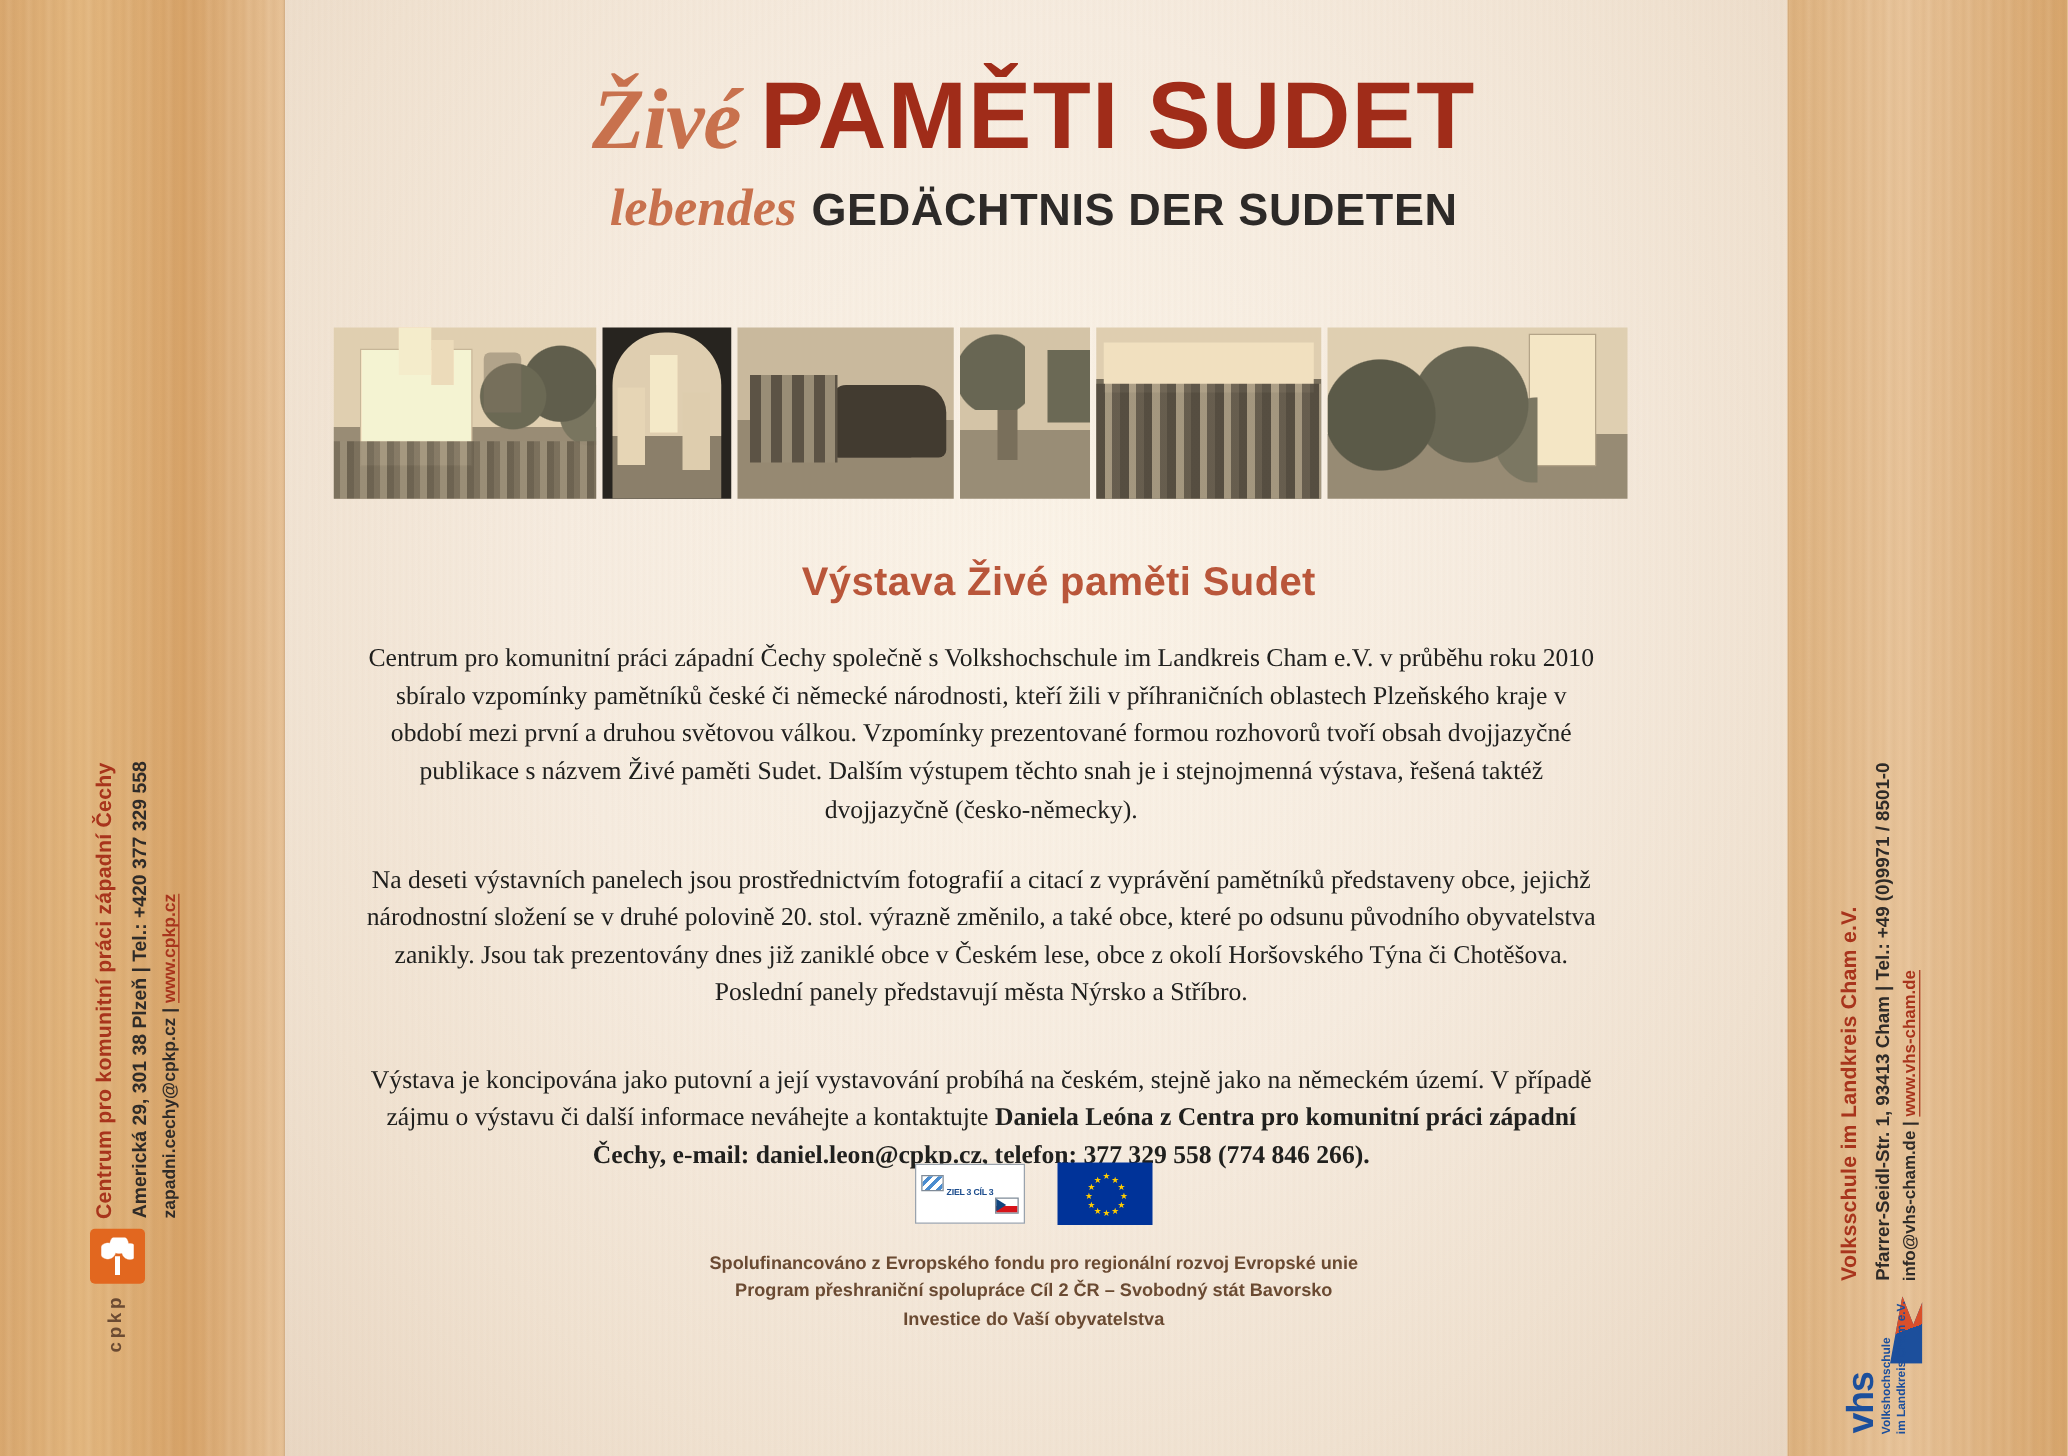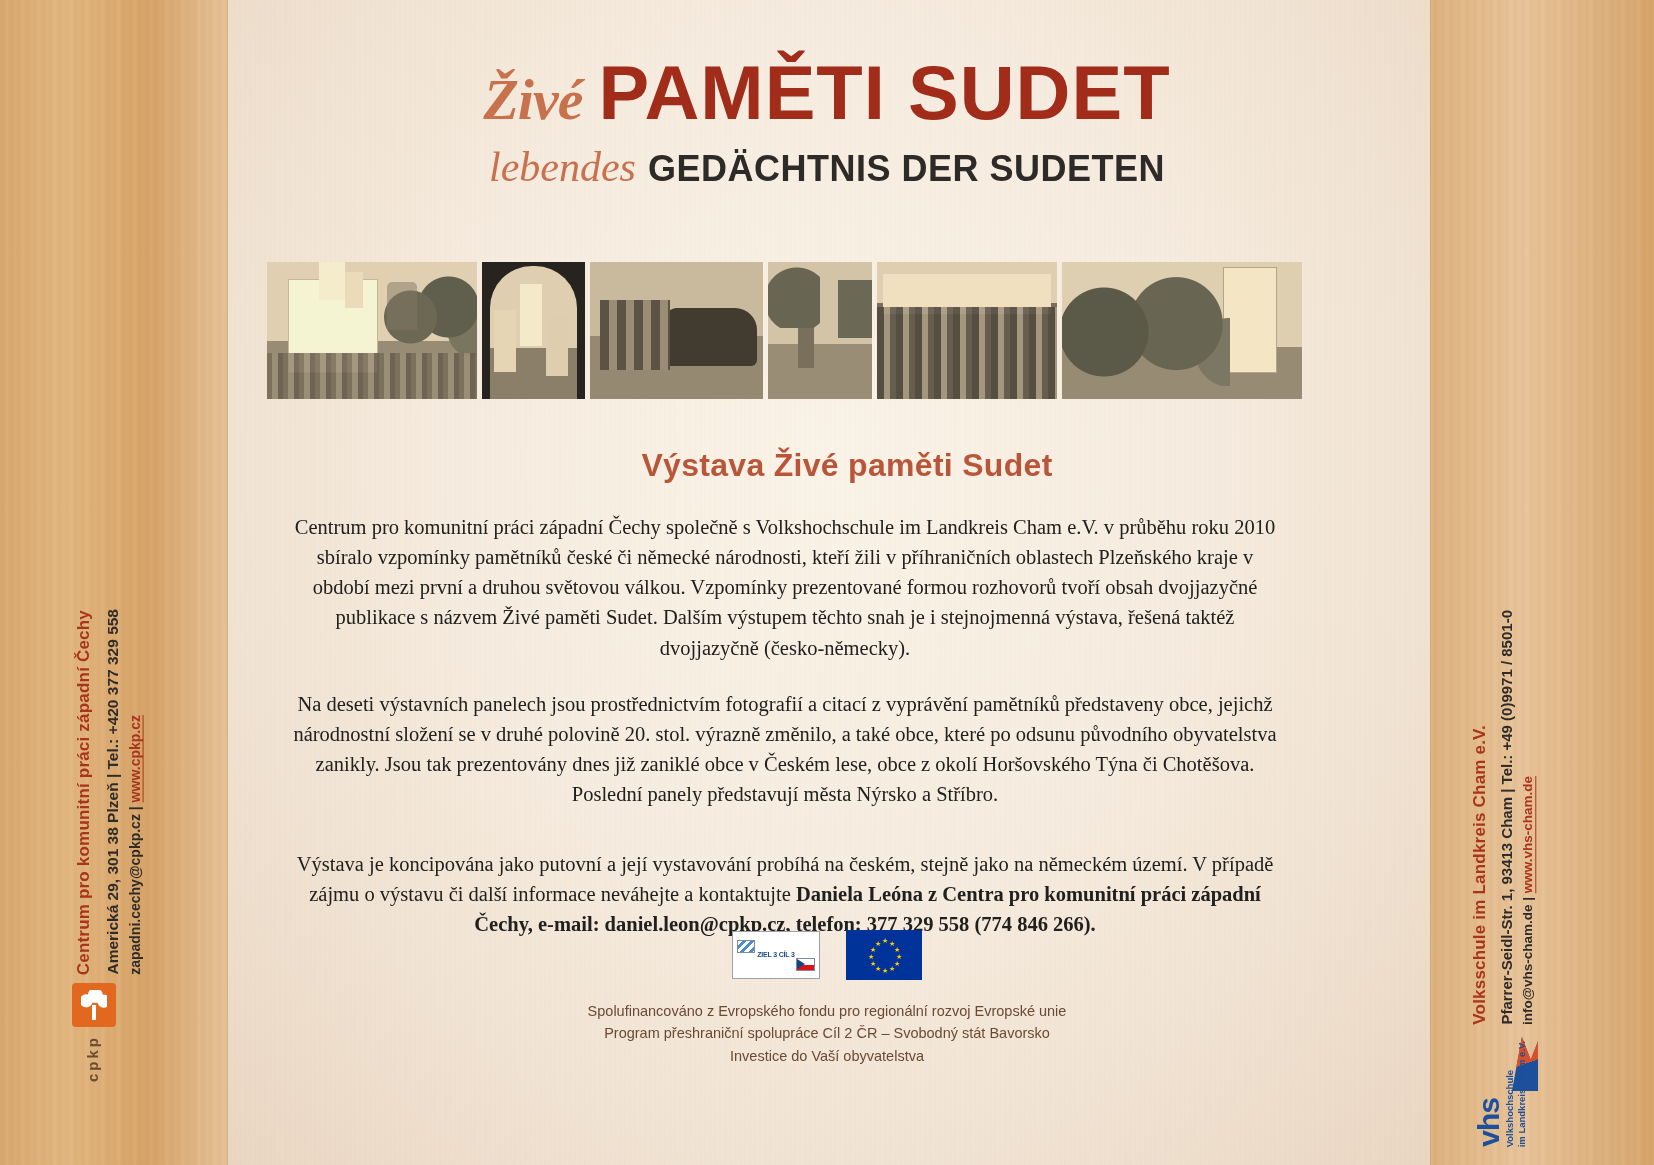--- a/index.html
+++ b/index.html
@@ -79,38 +79,38 @@
     font-weight: bold;
     color: #a02c19;
     letter-spacing: 1px;
     line-height: 1.0;
     white-space: nowrap;
   }
   .title-zive {
     font-family: "Liberation Serif", serif;
     font-style: italic;
     font-weight: bold;
-    font-size: 58px;
+    font-size: 69px;
     color: #c8714d;
     letter-spacing: -1px;
     margin-right: 16px;
   }
   .title-line2 {
     margin-top: 12px;
     font-family: "Liberation Sans", sans-serif;
     font-size: 36px;
     font-weight: bold;
     color: #2d2a28;
     letter-spacing: 0.5px;
     white-space: nowrap;
   }
   .title-lebendes {
     font-family: "Liberation Serif", serif;
     font-style: italic;
-    font-weight: normal;
+    font-weight: bold;
     font-size: 42px;
     color: #c8714d;
     margin-right: 12px;
     letter-spacing: 0px;
   }
 
   
   .photos {
     position: absolute;
     left: 267px;
@@ -339,21 +339,21 @@
     font-size: 7px;
     line-height: 7px;
   }
   .funding {
     position: absolute;
     left: 0; right: 0;
     top: 1000px;
     text-align: center;
     font-family: "Liberation Sans", sans-serif;
     font-size: 14.5px;
-    font-weight: normal;
+    font-weight: bold;
     color: #6a4a32;
     line-height: 1.55;
   }
 
   
   .side-left {
     position: absolute;
     left: 0;
     top: 0;
     width: 228px;

